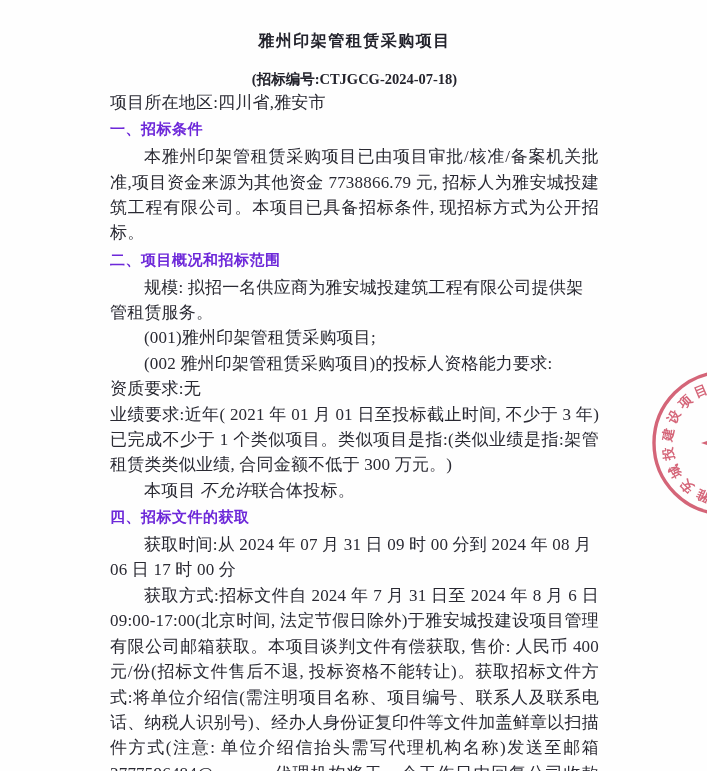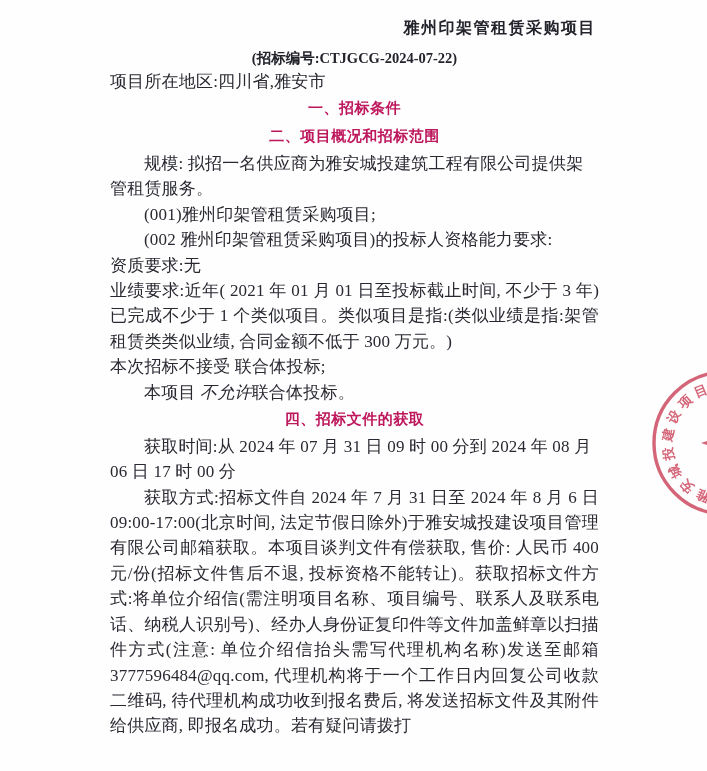--- a/index.html
+++ b/index.html
@@ -11,22 +11,22 @@
     background: #fefefe;
     box-sizing: border-box;
     padding: 13px 108px 0 110px;
     overflow: hidden;
     font-family: "Liberation Serif", "DejaVu Serif", serif;
     color: #292932;
   }
   .doc-title {
     font-size: 16px;
     font-weight: bold;
-    text-align: right;
-    margin: 3px;
+    text-align: center;
+    margin: 16px;
     line-height: 23px;
     letter-spacing: 1.5px;
     color: #23232c;
   }
   .doc-subtitle {
     font-size: 14.5px;
     font-weight: bold;
     text-align: center;
     margin-top: 8px;
     line-height: 22px;
@@ -37,56 +37,55 @@
     font-size: 17px;
     line-height: 25.4px;
     letter-spacing: 0.2px;
   }
   .gap-top { margin-top: 26px; }
   h2.sec {
     font-size: 15px;
     font-weight: bold;
     line-height: 25.8px;
     margin: 2px 0 1px 0;
-    color: #be185d;
+    color: #6d28d9;
     letter-spacing: 0.5px;
-    text-align: center;
   }
   .indent { text-indent: 2em; }
   .just { text-align: justify; }
   em.soft-italic { font-style: italic; }
   .seal {
     position: absolute;
     top: 366px;
     right: 0;
     width: 58px;
     height: 155px;
     pointer-events: none;
   }
 </style>
 </head>
 <body>
 
 <div class="page">
 
   <h1 class="doc-title">雅州印架管租赁采购项目</h1>
-  <div class="doc-subtitle">(招标编号:CTJGCG-2024-07-22)</div>
+  <div class="doc-subtitle">(招标编号:CTJGCG-2024-07-18)</div>
 
   <p class="line gap-top">项目所在地区:四川省,雅安市</p>
 
   <h2 class="sec">一、招标条件</h2>
+  <p class="line indent just">本雅州印架管租赁采购项目已由项目审批/核准/备案机关批准,项目资金来源为其他资金 7738866.79 元, 招标人为雅安城投建筑工程有限公司。本项目已具备招标条件, 现招标方式为公开招标。</p>
 
   <h2 class="sec">二、项目概况和招标范围</h2>
   <p class="line indent">规模: 拟招一名供应商为雅安城投建筑工程有限公司提供架管租赁服务。</p>
   <p class="line indent">(001)雅州印架管租赁采购项目;</p>
 
   <p class="line indent">(002 雅州印架管租赁采购项目)的投标人资格能力要求:</p>
   <p class="line">资质要求:无</p>
   <p class="line just">业绩要求:近年( 2021 年 01 月 01 日至投标截止时间, 不少于 3 年)已完成不少于 1  个类似项目。类似项目是指:(类似业绩是指:架管租赁类类似业绩, 合同金额不低于 300 万元。)</p>
-  <p class="line">本次招标不接受 联合体投标;</p>
   <p class="line indent"><span>本项目 </span><em class="soft-italic">不允许</em><span>联合体投标。</span></p>
 
   <h2 class="sec">四、招标文件的获取</h2>
   <p class="line indent">获取时间:从 2024 年 07 月 31 日  09 时 00 分到 2024 年 08 月 06 日  17 时 00 分</p>
   <p class="line indent just">获取方式:招标文件自 2024 年 7 月 31 日至 2024 年 8 月 6 日 09:00-17:00(北京时间, 法定节假日除外)于雅安城投建设项目管理有限公司邮箱获取。本项目谈判文件有偿获取, 售价: 人民币 400 元/份(招标文件售后不退, 投标资格不能转让)。获取招标文件方式:将单位介绍信(需注明项目名称、项目编号、联系人及联系电话、纳税人识别号)、经办人身份证复印件等文件加盖鲜章以扫描件方式(注意: 单位介绍信抬头需写代理机构名称)发送至邮箱 3777596484@qq.com, 代理机构将于一个工作日内回复公司收款二维码, 待代理机构成功收到报名费后, 将发送招标文件及其附件给供应商, 即报名成功。若有疑问请拨打</p>
 
   <svg class="seal" viewBox="0 0 58 155" aria-hidden="true">
     <g opacity="0.88">
       <circle cx="76" cy="77" r="71" fill="none" stroke-width="3.4" stroke="#cf5066"></circle>
       <path id="sealTextArc" d="M 76,130 A 53,53 0 1 1 76.06,130" fill="none"></path>

